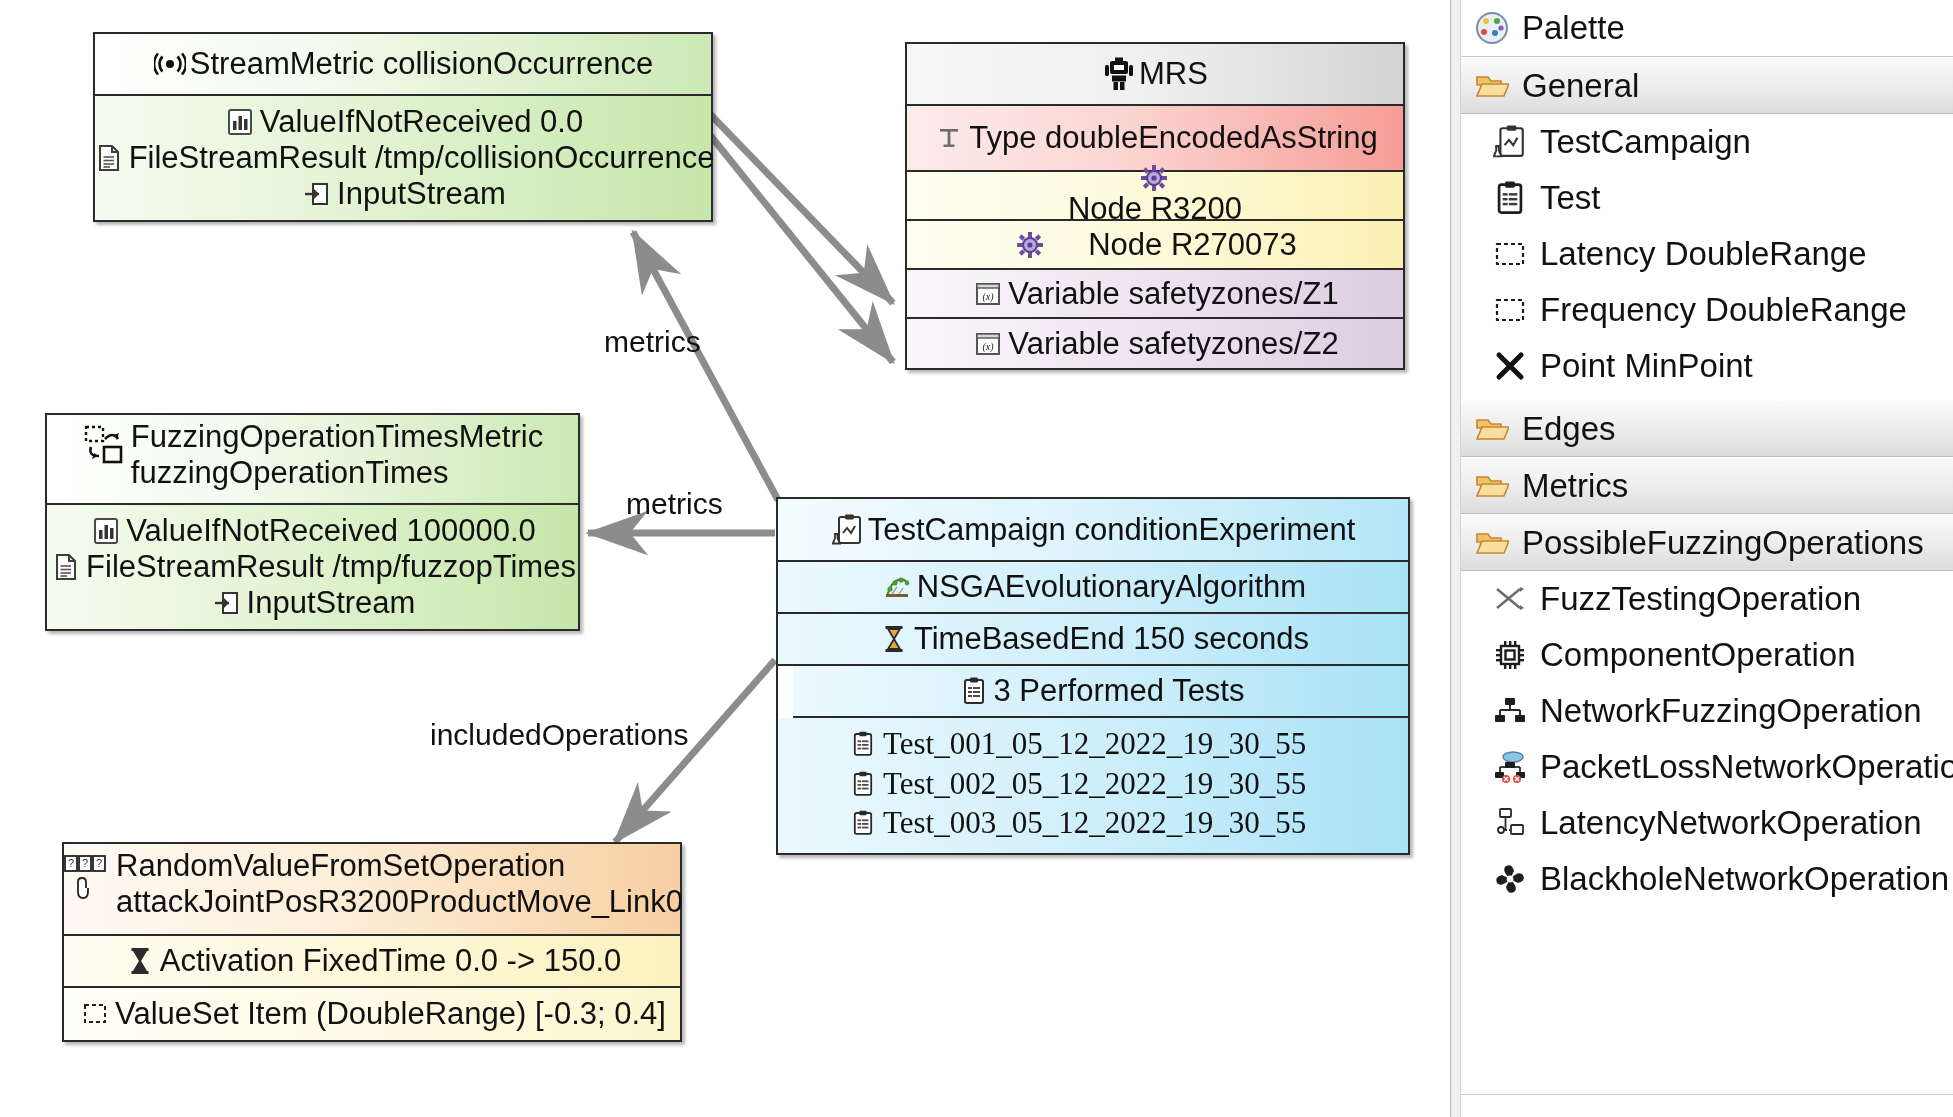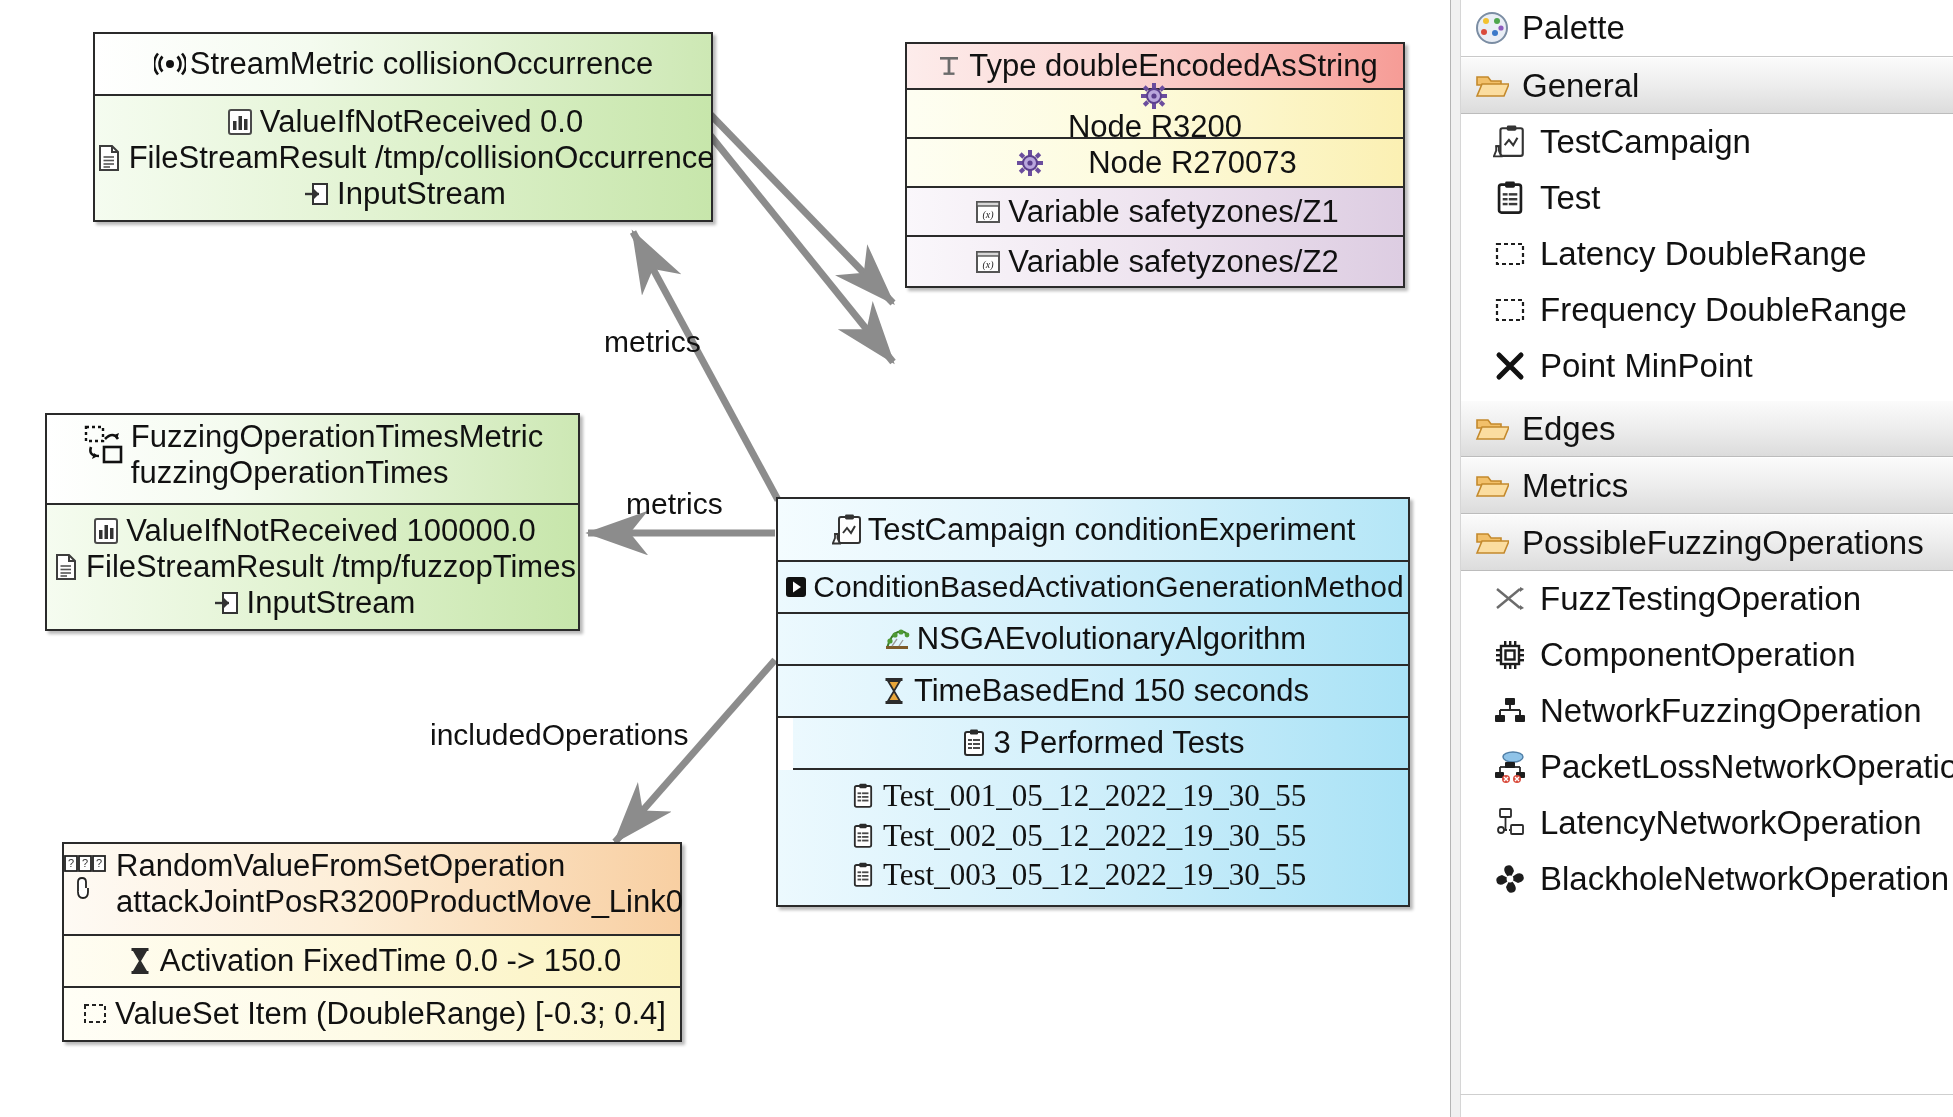--- a/index.html
+++ b/index.html
@@ -234,21 +234,36 @@
             <line x1="1" y1="13" x2="15" y2="13" stroke="#333" stroke-width="2.4"></line>
             <path d="M9,7 L15,13 L9,19" fill="#333"></path>
           </svg>
         </span>
         <span>InputStream</span>
       </div>
     </div>
   </div>
 
   <div class="node" style="left:905px;top:42px;width:500px;">
-    <div class="row row-red" style="height:46px;">
+    <div class="row hdr-gray" style="height:62px;">
+      <span class="ico">
+        <svg width="30" height="34" viewBox="0 0 30 34">
+          <rect x="11" y="0.5" width="8" height="3.5" fill="#111"></rect>
+          <rect x="6" y="4" width="18" height="13" rx="2" fill="#111"></rect>
+          <rect x="10" y="8" width="10" height="5" fill="#fff"></rect>
+          <rect x="1" y="8" width="4" height="11" rx="1.6" fill="#111"></rect>
+          <rect x="25" y="8" width="4" height="11" rx="1.6" fill="#111"></rect>
+          <rect x="8" y="18.5" width="14" height="6" fill="#111"></rect>
+          <rect x="9.5" y="25" width="4.5" height="8" fill="#111"></rect>
+          <rect x="16" y="25" width="4.5" height="8" fill="#111"></rect>
+        </svg>
+      </span>
+      <span>MRS</span>
+    </div>
+    <div class="row row-red" style="height:66px;">
       <span class="ico">
         <svg width="22" height="24" viewBox="0 0 22 24">
           <rect x="2" y="3" width="18" height="2.6" fill="#6b6b6b"></rect>
           <rect x="9.6" y="3" width="2.8" height="16" fill="#6b6b6b"></rect>
           <rect x="5.5" y="18.5" width="11" height="2.4" fill="#6b6b6b"></rect>
         </svg>
       </span>
       <span>Type doubleEncodedAsString</span>
     </div>
     <div class="row row-yellow" style="height:49px;flex-direction:column;">
@@ -316,29 +331,20 @@
       <span class="ico">
         <svg width="32" height="32" viewBox="0 0 32 32">
           <rect x="7" y="3" width="21" height="26" rx="2" fill="#fff" stroke="#333" stroke-width="2"></rect>
           <rect x="13" y="0.5" width="9" height="5" rx="1.4" fill="#333"></rect>
           <path d="M11,19 l4,-5 l4,5 l4,-7" stroke="#333" stroke-width="2" fill="none"></path>
           <path d="M3,20 v4 l-2.2,5.5 h7 L5.5,24 v-4 z" fill="#fff" stroke="#333" stroke-width="1.8"></path>
           <rect x="2.4" y="19" width="4" height="1.8" fill="#333"></rect>
         </svg>
       </span>
       <span>TestCampaign conditionExperiment</span>
-    </div>
-    <div class="row body-blue" style="height:52px;padding-left:2px;padding-right:2px;font-size:30px;">
-      <span class="ico" style="width:28px;min-width:28px;">
-        <svg width="24" height="24" viewBox="0 0 24 24">
-          <rect x="2" y="2" width="20" height="20" rx="3" fill="#111"></rect>
-          <path d="M9,6.5 L17,12 L9,17.5 z" fill="#fff"></path>
-        </svg>
-      </span>
-      <span>ConditionBasedActivationGenerationMethod</span>
     </div>
     <div class="row body-blue" style="height:52px;">
       <span class="ico">
         <svg width="28" height="26" viewBox="0 0 28 26">
           <path d="M4,22 q4,-14 11,-16 q7,-2 10,4" stroke="#3a7a2a" stroke-width="2" fill="none"></path>
           <g fill="#4e9a34">
             <circle cx="7" cy="15" r="2.6"></circle>
               <circle cx="12" cy="9" r="2.6"></circle>
             <circle cx="18" cy="6" r="2.6"></circle>
               <circle cx="24" cy="9" r="2.4"></circle>

